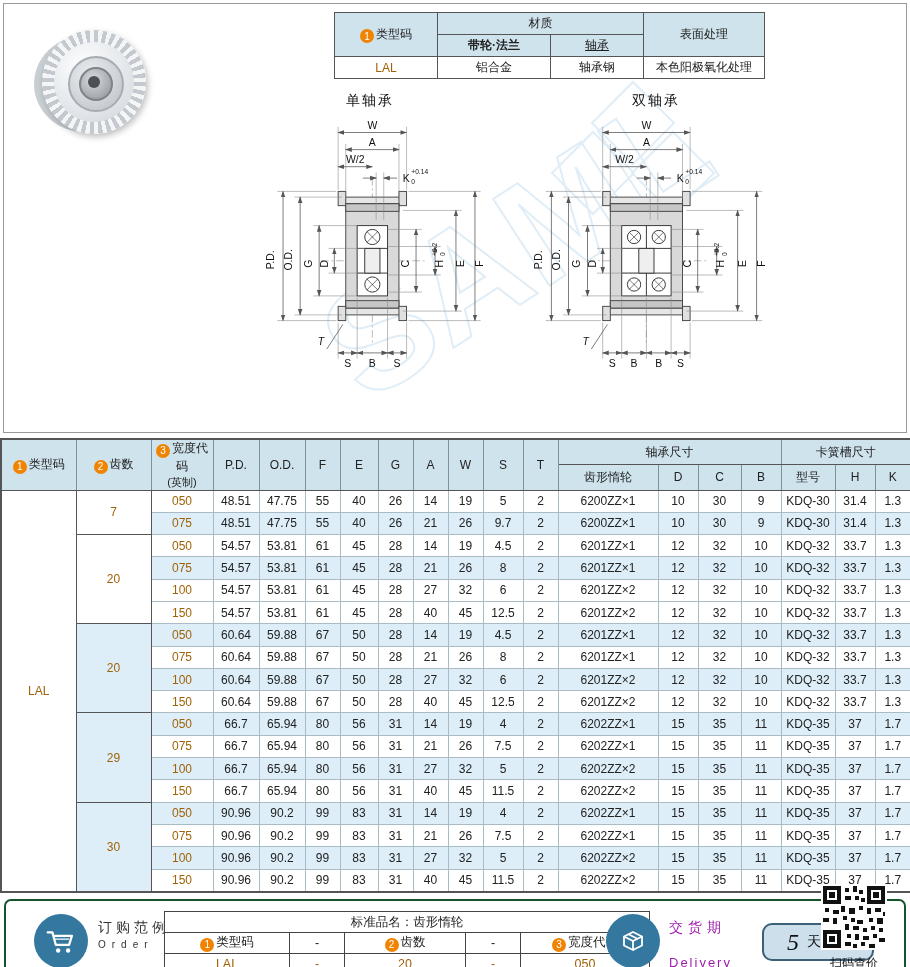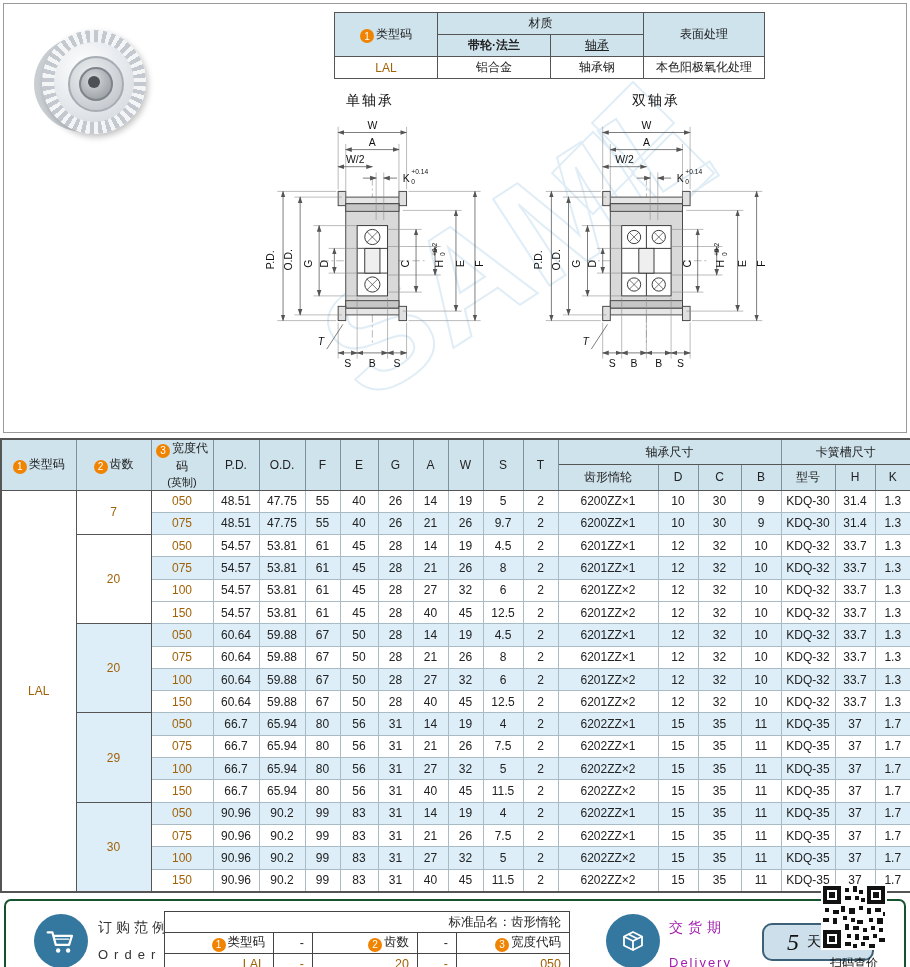--- a/index.html
+++ b/index.html
@@ -36,23 +36,23 @@
   .main-table tr.shaded td{background:#ddeef8;}
   .main-table td.type-cell,.main-table td.teeth-cell{background:#fff;border-color:#555;}
   .main-table tr.group-start td{border-top:1px solid #5f6f78;}
   .small{font-size:11px;}
   
   .bottom-box{position:absolute;left:4px;top:899px;width:898px;height:82px;border:2px solid #14532d;border-radius:7px;background:#fff;}
   .icon-circle{position:absolute;width:54px;height:54px;border-radius:50%;background:#35789f;display:flex;align-items:center;justify-content:center;}
   .order-icon{left:28px;top:13px;}
   .order-cap{position:absolute;left:92px;top:18px;font-size:14px;color:#333;}
   .order-cap .cn{letter-spacing:4px;}
-  .order-cap .en{letter-spacing:6px;font-size:13px;margin-top:10px;}
+  .order-cap .en{letter-spacing:6px;font-size:10px;margin-top:2px;}
   .order-table{position:absolute;left:158px;top:10px;border-collapse:collapse;font-size:12.5px;}
-  .order-table td{border:1.5px solid #444;text-align:right;padding:0 8px;height:20px;background:#fff;}
+  .order-table td{border:1.5px solid #444;text-align:center;padding:0 16px;height:20px;background:#fff;}
   .deliv-icon{left:600px;top:13px;}
   .deliv-cap{position:absolute;left:663px;top:18px;font-size:14px;color:#a21caf;}
   .deliv-cap .cn{letter-spacing:5px;}
   .deliv-cap .en{letter-spacing:2px;font-size:13px;margin-top:18px;}
   .deliv-pill{position:absolute;left:756px;top:22px;width:108px;height:34px;border:2px solid #3c6077;border-radius:10px;
               background:#ccdfea;display:flex;align-items:center;justify-content:center;gap:8px;}
   .deliv-pill .num{font-size:24px;font-style:italic;font-family:"Liberation Serif",serif;color:#111;}
   .deliv-pill .txt{font-size:14px;color:#111;}
   .qr-wrap{position:absolute;left:815px;top:884px;width:78px;text-align:center;}
   .qr-cap{font-size:12px;margin-top:1px;color:#111;}

